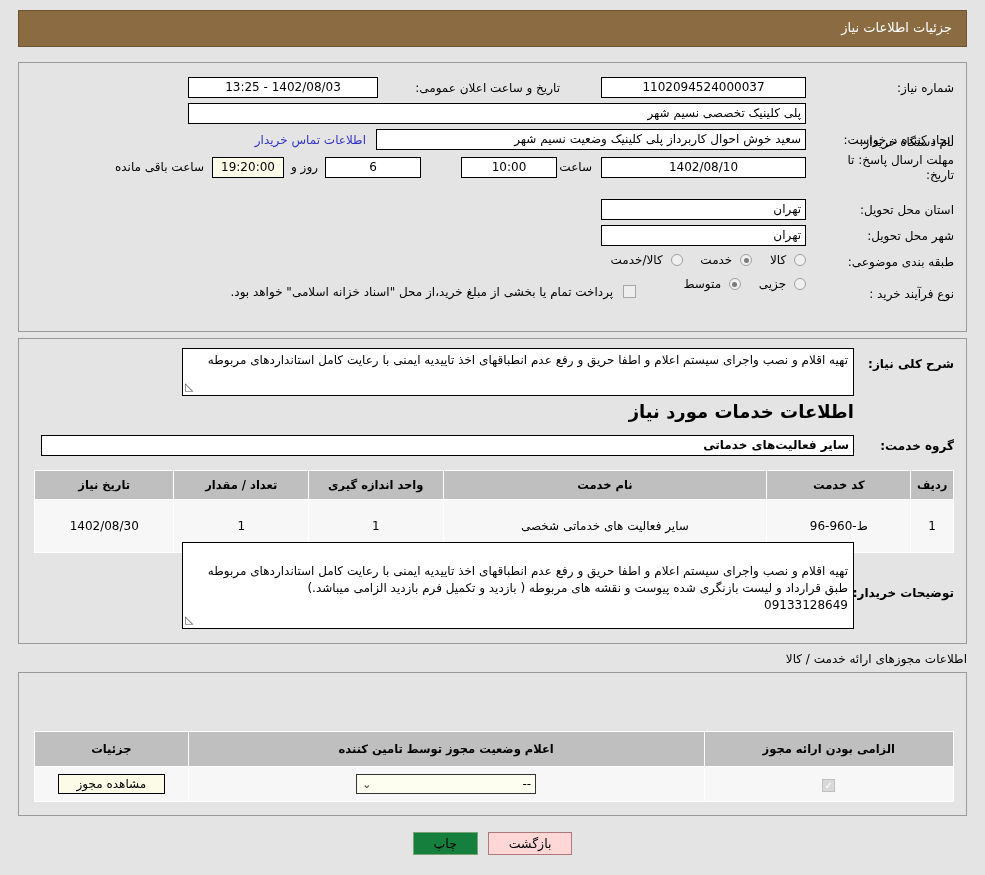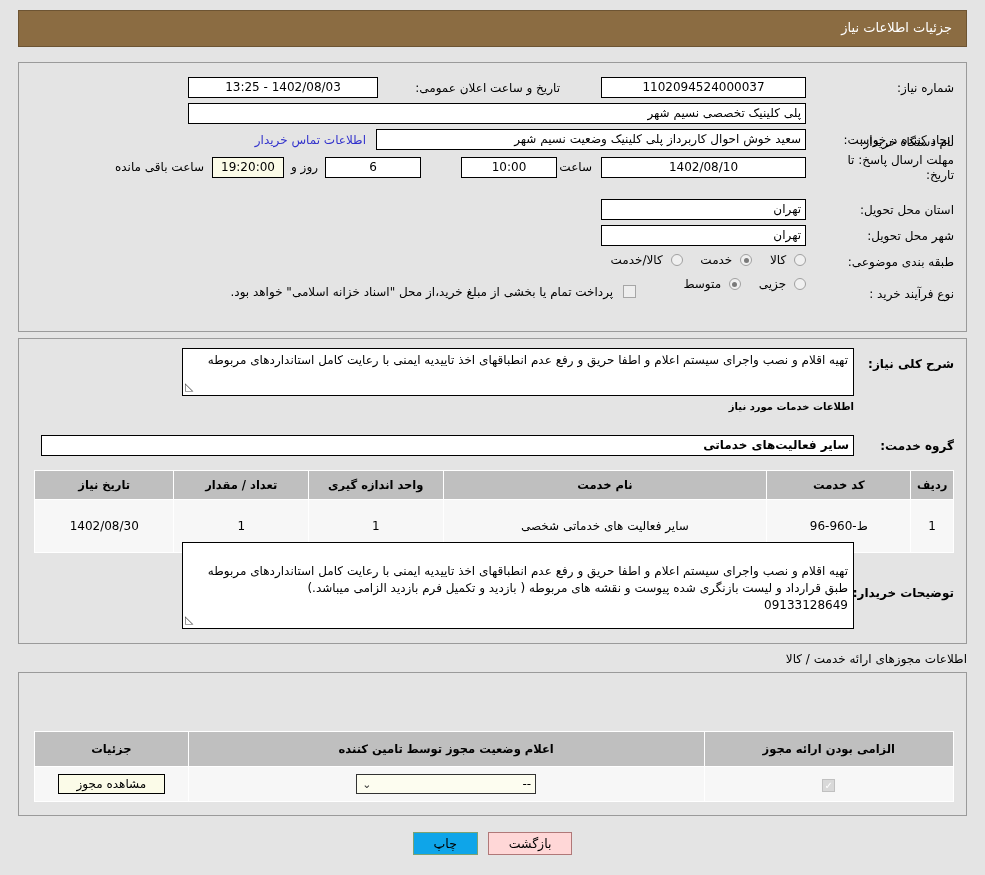--- a/index.html
+++ b/index.html
@@ -148,21 +148,21 @@
   .ta .grip {
     position: absolute;
     left: 2px; bottom: 0px;
     font-size: 11px;
     color: #555;
     transform: rotate(-0deg);
   }
   
   .sec-head {
     position: absolute;
-    font-size: 10px;
+    font-size: 18px;
     font-weight: bold;
     white-space: nowrap;
   }
   
   table.grid {
     position: absolute;
     border-collapse: collapse;
     background: #fff;
     font-size: 12px;
   }
@@ -250,21 +250,21 @@
   }
   .btn {
     display: inline-block;
     font-size: 12.5px;
     padding: 3px 20px;
     border: 1px solid #444;
     cursor: pointer;
     margin: 0 3px;
   }
   .btn.back  { background: #ffd7d7; border-color: #b07878; }
-  .btn.print { background: #0ea5e9; border-color: #7ba273; }
+  .btn.print { background: #15803d; border-color: #7ba273; }
 </style>
 </head>
 <body>
 
 <div id="page">
 
   <div class="watermark">
     <span class="wm-shield">
       <svg viewBox="0 0 100 115" width="96" height="110" aria-hidden="true">
         <path d="M50 3 L95 20 L95 62 C95 90 72 106 50 112 C28 106 5 90 5 62 L5 20 Z" fill="none" stroke="rgba(200,120,130,0.30)" stroke-width="9"></path>

